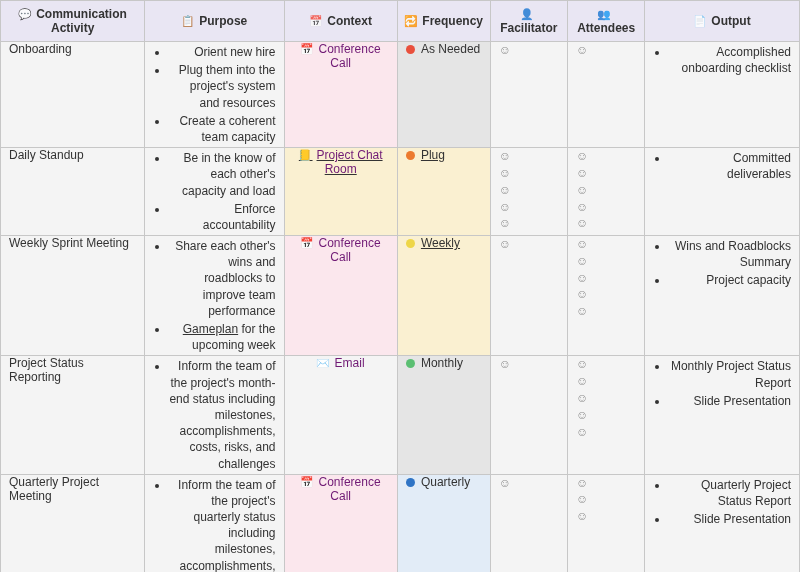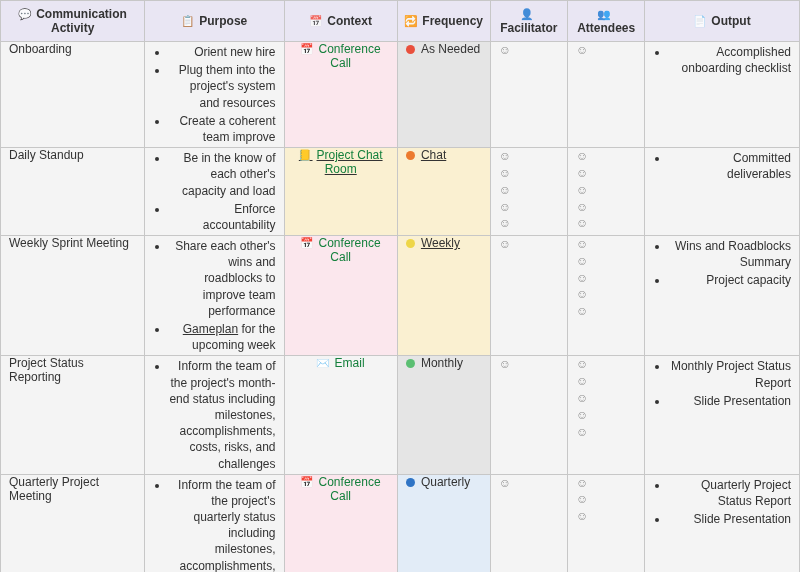--- a/index.html
+++ b/index.html
@@ -35,21 +35,21 @@
   .col-activity { width: 140px; }
   .col-purpose  { width: 135px; }
   .col-context  { width: 110px; }
   .col-freq     { width: 90px;  }
   .col-facil    { width: 75px;  }
   .col-attend   { width: 75px;  }
   .col-output   { width: 150px; }
   ul { margin: 0; padding-left: 16px; }
   li { margin: 2px 0; line-height: 1.35; text-align: right; }
   .ctx { text-align: center; display:block; }
-  .ctx-link { color: #15803d; }
+  .ctx-link { color: #701a75; }
   .ctx-ic { margin-right: 4px; font-size: 11px; }
   .bg-pink   { background: #fbe7ed; }
   .bg-yellow { background: #faf0d1; text-decoration: underline; }
   .bg-green  { background: #e5e5e5; }
   .bg-red    { background: #e5e5e5; }
   .bg-blue2  { background: #e2ecf7; }
   .freq { text-align: left; display:flex; align-items:flex-start; gap:6px;}
   .dot { display:inline-block; width:9px; height:9px; border-radius:50%; margin-top:3px; flex-shrink:0;}
   .d-red    { background:#e9503c; } 
   .d-orange { background:#ec7a2e; } 
@@ -83,21 +83,21 @@
       <th><span class="hicon">📄</span><span>Output</span></th>
     </tr>
   </thead>
   <tbody id="tbody">
       <tr>
         <td>Onboarding</td>
         <td>
           <ul>
             <li>Orient new hire</li>
             <li>Plug them into the project's system and resources</li>
-            <li>Create a coherent team improve</li>
+            <li>Create a coherent team capacity</li>
           </ul>
         </td>
         <td class="bg-pink">
           <span class="ctx ctx-link"><span class="ctx-ic">📅</span><span>Conference Call</span></span>
         </td>
         <td class="bg-red">
           <span class="freq">
             <span class="dot d-red"></span>
             <span>As Needed</span>
           </span>
@@ -121,21 +121,21 @@
             <li>Be in the know of each other's capacity and load</li>
             <li>Enforce accountability</li>
           </ul>
         </td>
         <td class="bg-yellow">
           <span class="ctx ctx-link"><span class="ctx-ic">📒</span><span>Project Chat Room</span></span>
         </td>
         <td class="bg-yellow">
           <span class="freq">
             <span class="dot d-orange"></span>
-            <span>Chat</span>
+            <span>Plug</span>
           </span>
         </td>
         <td class="people">
           <span class="person-icon">☺</span>
           <span class="person-icon">☺</span>
           <span class="person-icon">☺</span>
           <span class="person-icon">☺</span>
           <span class="person-icon">☺</span>
         </td>
         <td class="people">

